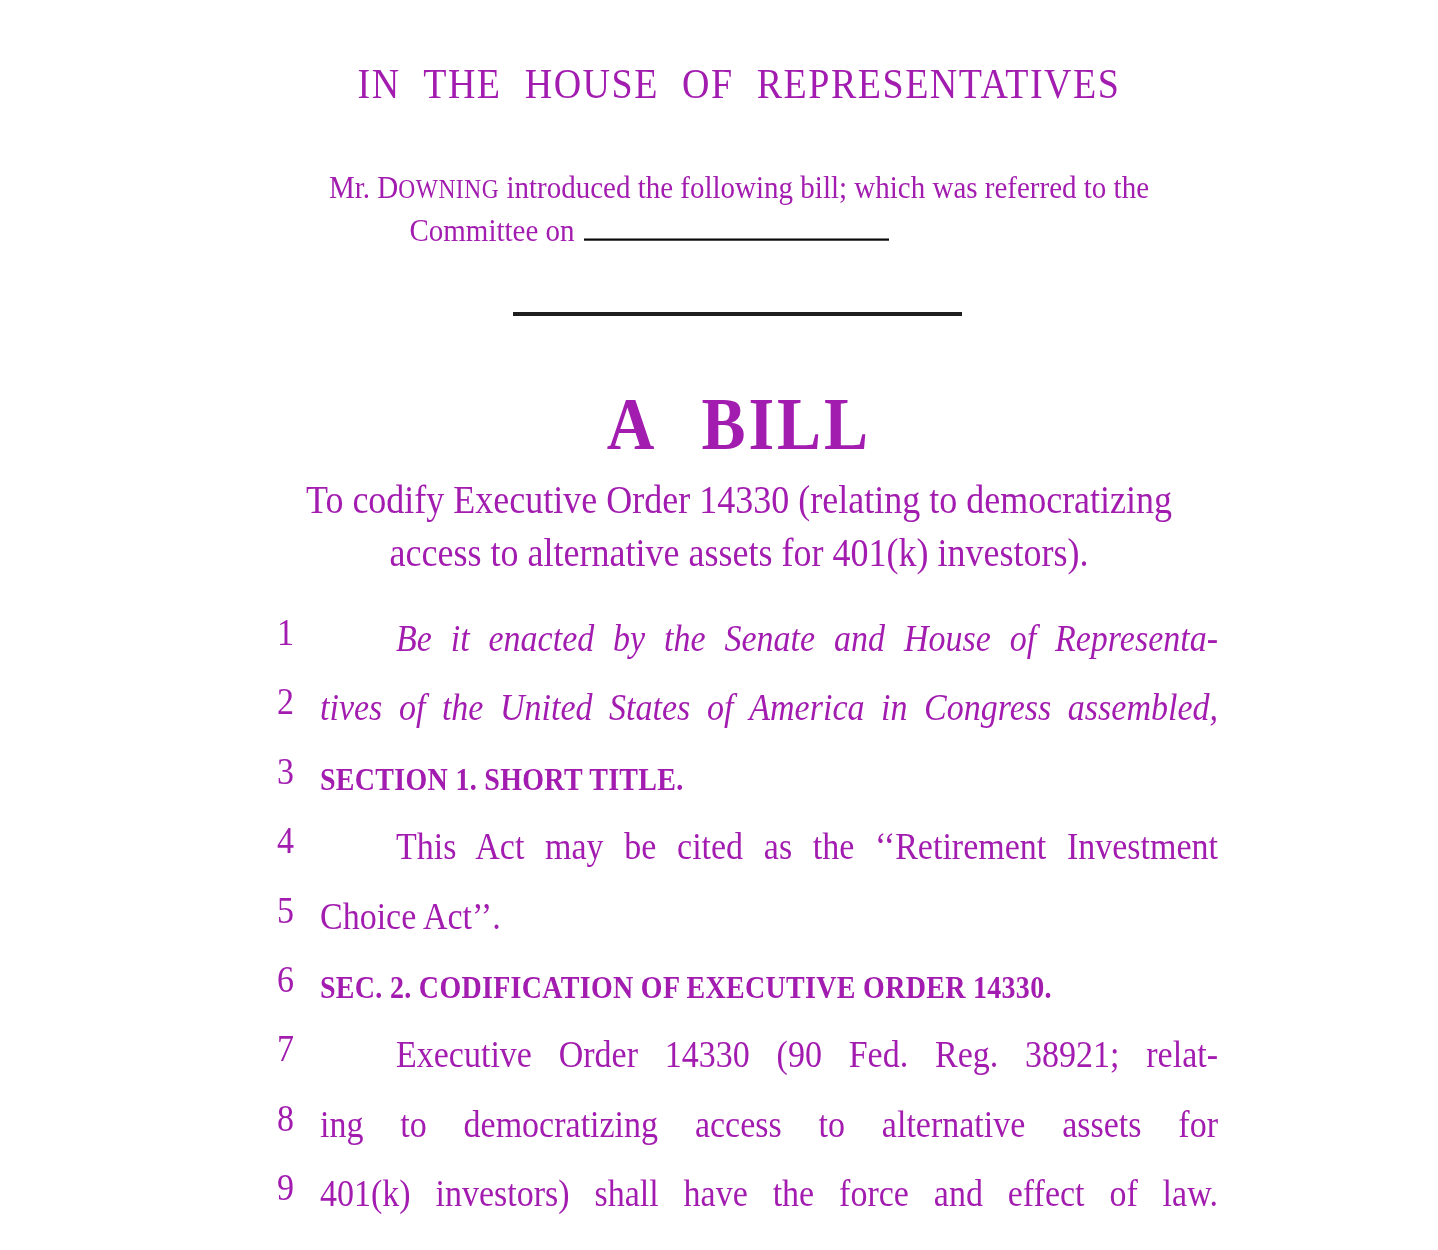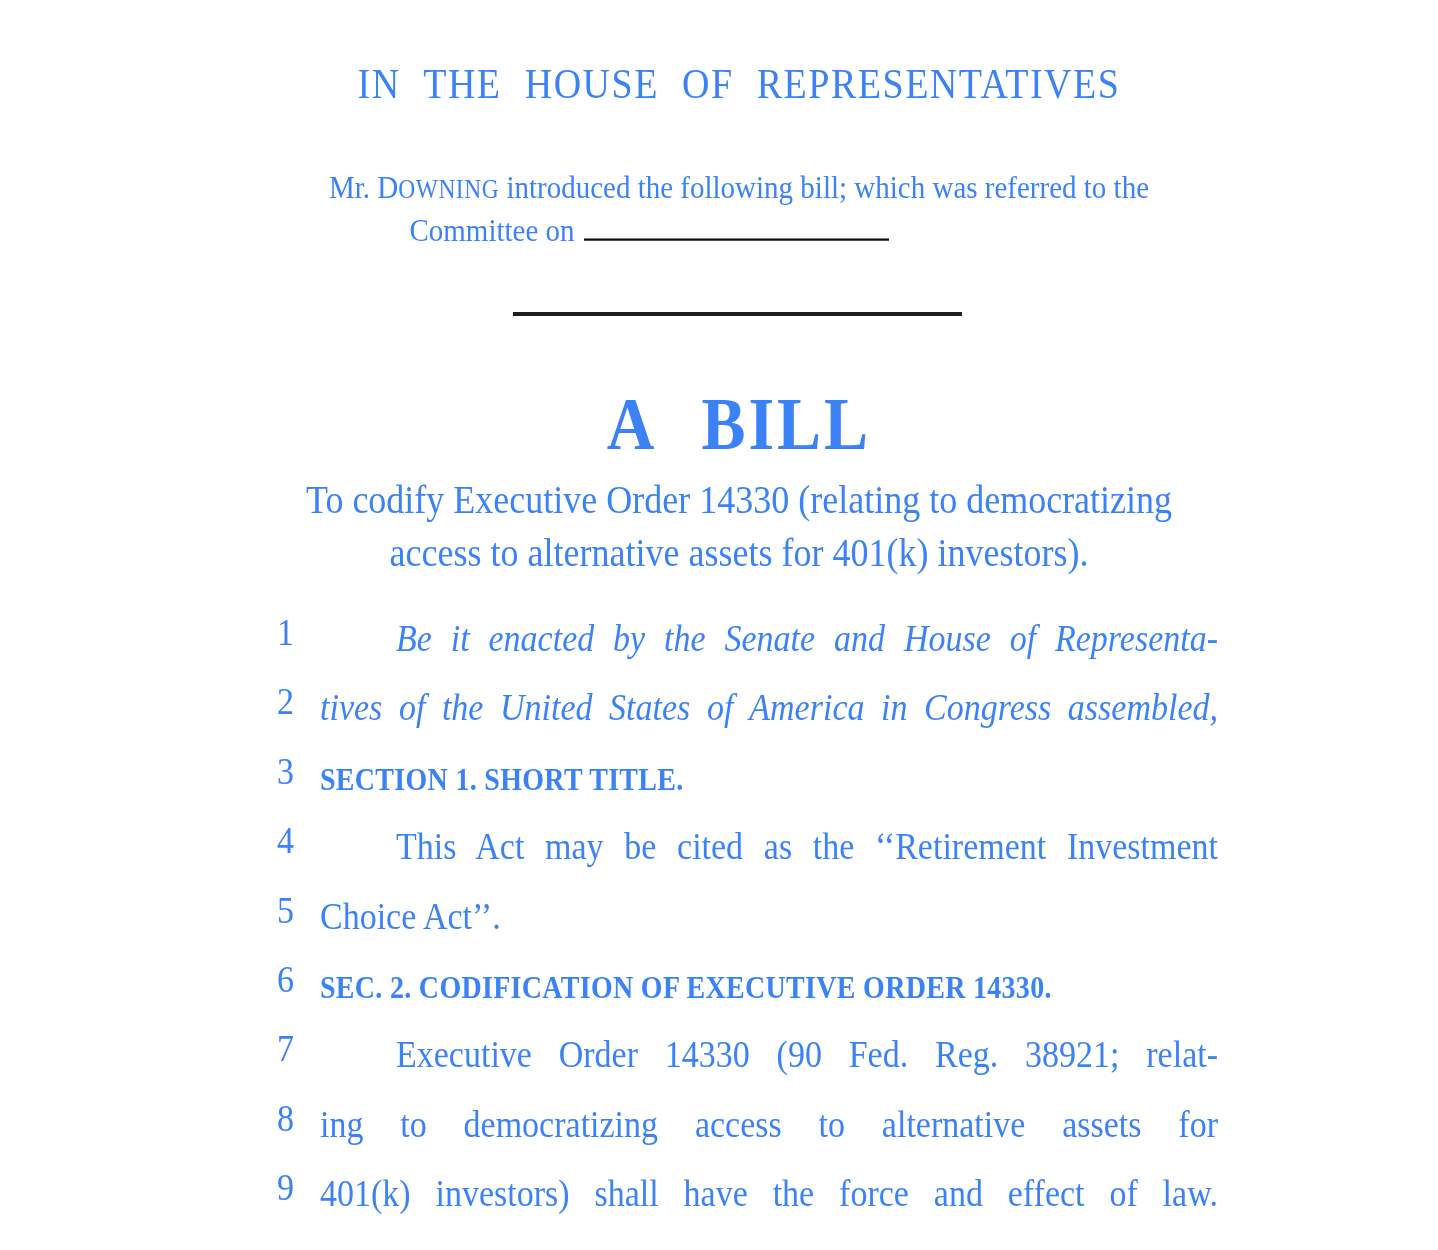--- a/index.html
+++ b/index.html
@@ -5,21 +5,21 @@
   html, body {
     margin: 0;
     padding: 0;
     background: #ffffff;
   }
   .page {
     position: relative;
     width: 1438px;
     height: 1250px;
     background: #ffffff;
-    color: #3b82f6;
+    color: #a21caf;
     font-family: "Liberation Serif", "DejaVu Serif", serif;
     overflow: hidden;
   }
   .centered {
     position: absolute;
     left: 39px;
     width: 1400px;
     text-align: center;
     transform: scaleY(1.12);
     transform-origin: 50% 0;

